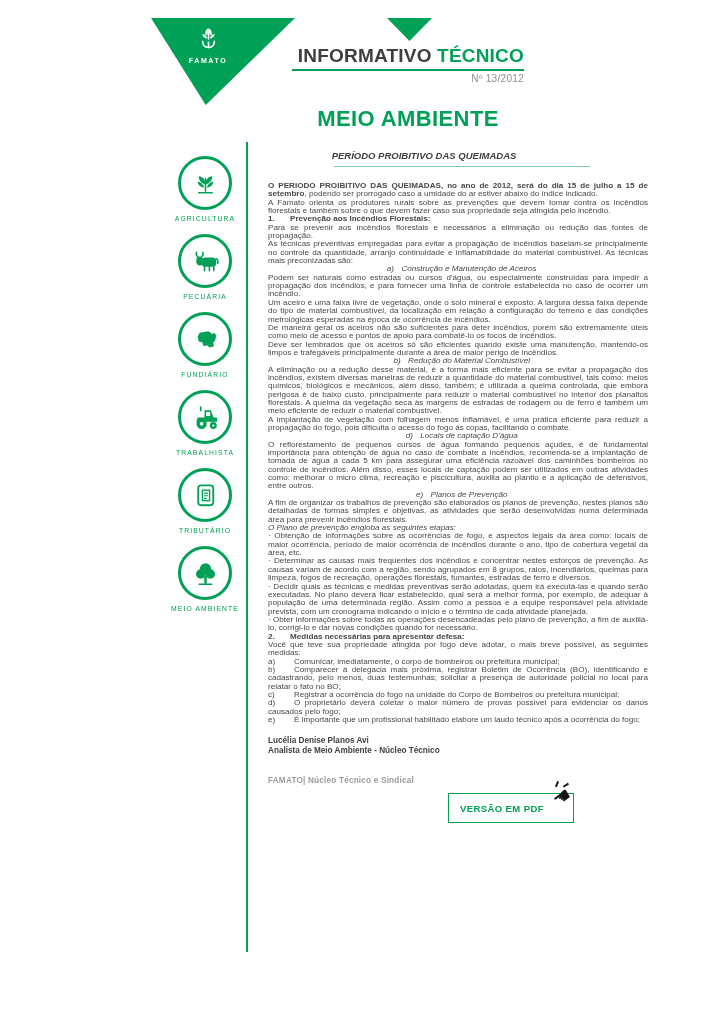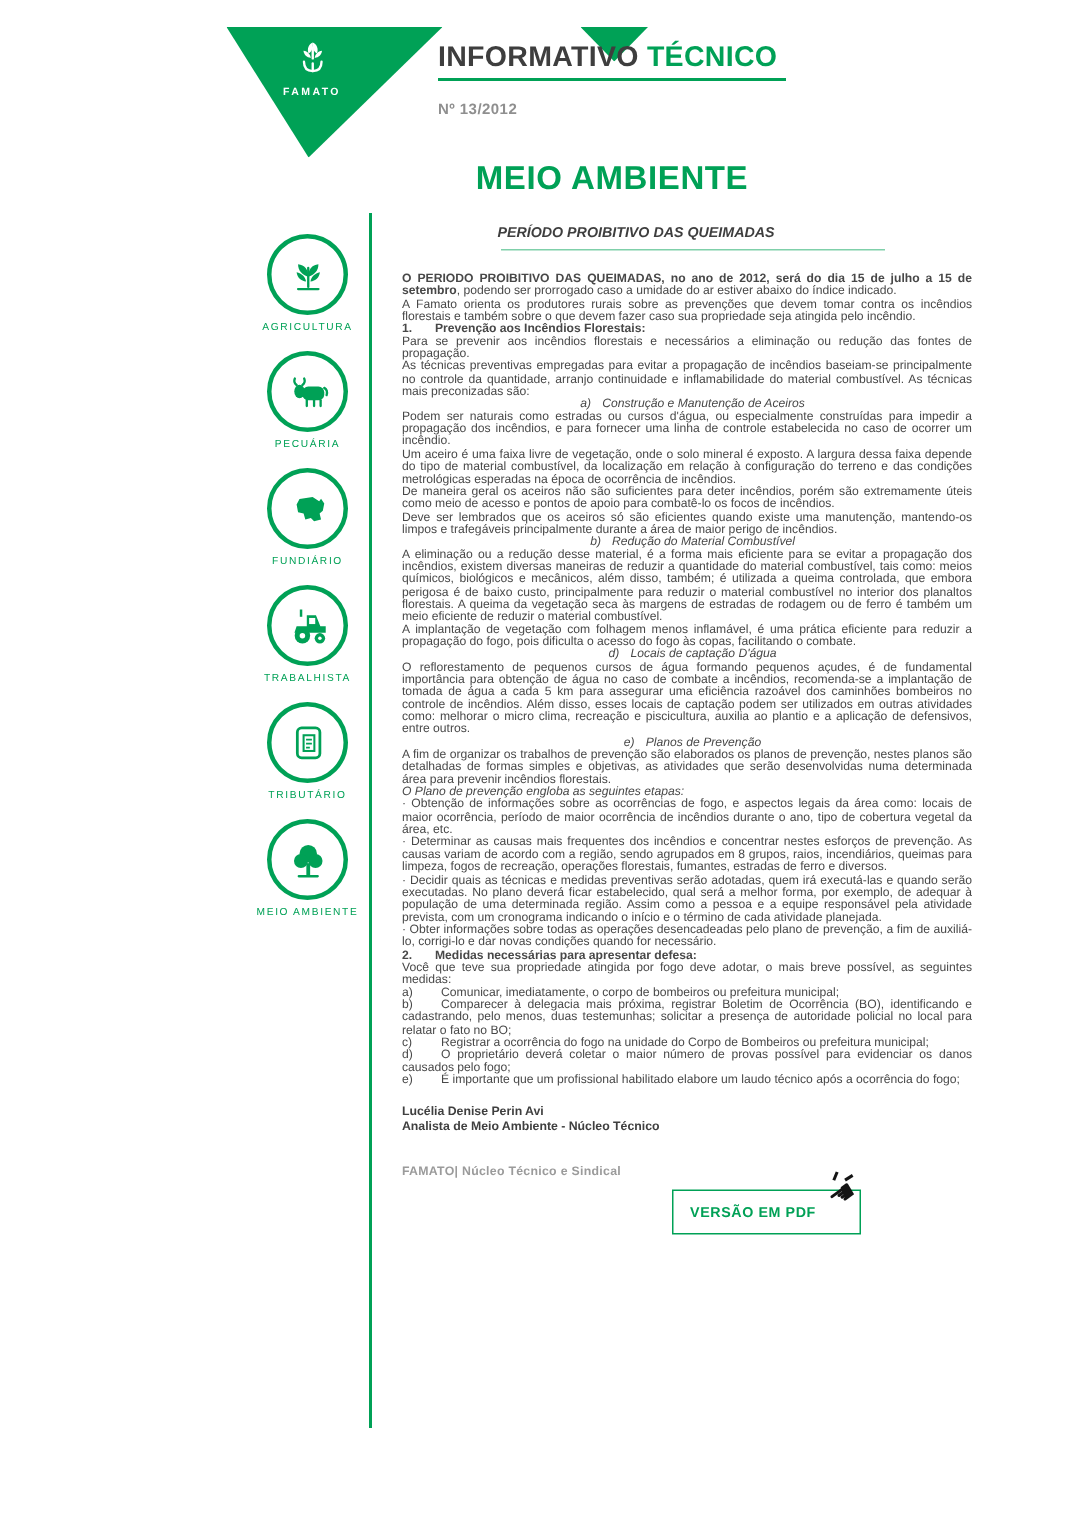--- a/index.html
+++ b/index.html
@@ -8,25 +8,25 @@
         font-family:"Liberation Sans",sans-serif;color:#484848;}
 
   
   .tri-big{position:absolute;left:151px;top:18px;width:144px;height:87px;
            background:var(--green,#00a156);
            clip-path:polygon(0 0,100% 0,38% 100%);}
   .logo{position:absolute;left:20px;top:9px;width:74px;display:flex;flex-direction:column;align-items:center;}
   .logo-text{margin-top:1px;font-size:7px;font-weight:bold;letter-spacing:1.6px;color:#fff;}
   .tri-small{position:absolute;left:387px;top:18px;width:45px;height:23px;
              background:var(--green,#00a156);clip-path:polygon(0 0,100% 0,50% 100%);}
-  .masthead{position:absolute;left:292px;top:28px;width:232px;text-align:left;}
+  .masthead{position:absolute;left:292px;top:45px;width:232px;text-align:right;}
   .m-title{font-size:19px;font-weight:bold;letter-spacing:.2px;white-space:nowrap;color:#3e3e3e;}
   .m-title .accent{color:var(--green,#00a156);}
   .m-rule{height:2px;background:var(--green,#00a156);margin-top:2px;}
-  .m-issue{margin-top:14px;font-size:10px;font-weight:bold;color:#8f8f8f;letter-spacing:.3px;}
+  .m-issue{margin-top:2px;font-size:10px;font-weight:normal;color:#8f8f8f;letter-spacing:.3px;}
   .section-title{position:absolute;left:292px;top:106px;width:232px;text-align:center;
                  font-size:22px;font-weight:bold;letter-spacing:.4px;color:var(--green,#00a156);white-space:nowrap;}
 
   
   .divider-v{position:absolute;left:246px;top:142px;width:2px;height:810px;background:var(--green,#00a156);}
 
   
   .sidebar{position:absolute;left:158px;top:0;width:94px;height:700px;}
   .side-item{position:absolute;left:0;width:94px;display:flex;flex-direction:column;align-items:center;cursor:pointer;}
   .circ{width:48px;height:48px;border:3px solid var(--green,#00a156);border-radius:50%;
@@ -216,21 +216,21 @@
         <p class="h"><span class="num">2.</span>Medidas necessárias para apresentar defesa:</p>
         <p class="p">Você que teve sua propriedade atingida por fogo deve adotar, o mais breve possível, as seguintes medidas:</p>
         <p class="li"><span class="num">a)</span>Comunicar, imediatamente, o corpo de bombeiros ou prefeitura municipal;</p>
         <p class="li"><span class="num">b)</span>Comparecer à delegacia mais próxima, registrar Boletim de Ocorrência (BO), identificando e cadastrando, pelo menos, duas testemunhas; solicitar a presença de autoridade policial no local para relatar o fato no BO;</p>
         <p class="li"><span class="num">c)</span>Registrar a ocorrência do fogo na unidade do Corpo de Bombeiros ou prefeitura municipal;</p>
         <p class="li"><span class="num">d)</span>O proprietário deverá coletar o maior número de provas possível para evidenciar os danos causados pelo fogo;</p>
         <p class="li"><span class="num">e)</span>É importante que um profissional habilitado elabore um laudo técnico após a ocorrência do fogo;</p>
       </div>
 
     <div class="sig">
-      <div>Lucélia Denise Perin Avi</div>
+      <div>Lucélia Denise Planos Avi</div>
       <div>Analista de Meio Ambiente - Núcleo Técnico</div>
     </div>
 
     <div class="brand-line">FAMATO| Núcleo Técnico e Sindical</div>
 
     <div class="pdf-btn" role="button" tabindex="0">
       <span class="pdf-label">VERSÃO EM PDF</span>
       <span class="hand">☚</span>
       <span class="tick a"></span>
       <span class="tick b"></span>

